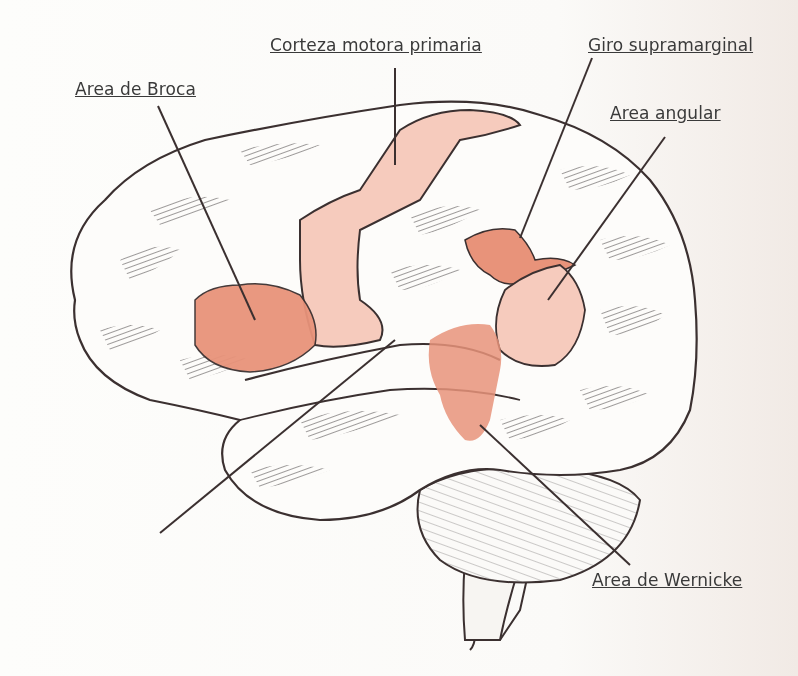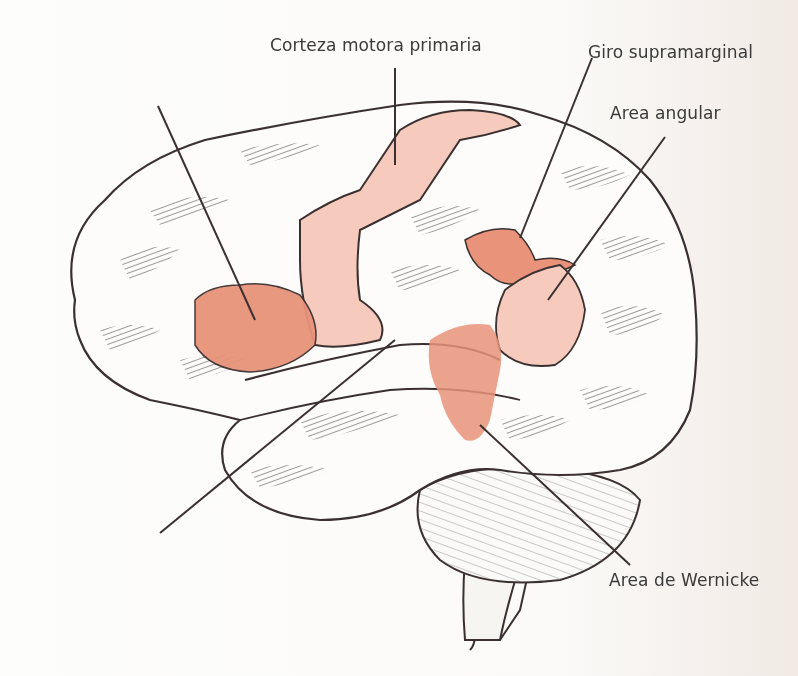--- a/index.html
+++ b/index.html
@@ -5,21 +5,21 @@
   html, body { margin: 0; padding: 0; }
   body {
     width: 798px; height: 676px; overflow: hidden;
     background: linear-gradient(90deg, #fdfdfb 0%, #fbfaf8 70%, #f1eae5 100%);
     position: relative;
     font-family: "DejaVu Sans", sans-serif;
   }
   .figure { position: absolute; left: 0; top: 0; width: 798px; height: 676px; }
   .label {
     position: absolute; font-size: 17px; color: #3a3a3a;
-    white-space: nowrap; letter-spacing: 0.1px;
+    white-space: nowrap; letter-spacing: 0.1px; text-decoration: underline;
   }
   svg { position: absolute; left: 0; top: 0; }
 </style>
 </head>
 <body>
 
 <div class="figure">
   <svg width="798" height="676" viewBox="0 0 798 676">
     <defs>
       <pattern id="hatch" width="5" height="5" patternUnits="userSpaceOnUse" patternTransform="rotate(70)">
@@ -74,17 +74,18 @@
     <g stroke="#3b3030" stroke-width="2" fill="none">
       <line x1="158" y1="106" x2="255" y2="320"></line>
       <line x1="395" y1="68" x2="395" y2="165"></line>
       <line x1="592" y1="58" x2="520" y2="238"></line>
       <line x1="665" y1="137" x2="548" y2="300"></line>
       <line x1="160" y1="533" x2="395" y2="340"></line>
       <line x1="630" y1="565" x2="480" y2="425"></line>
     </g>
   </svg>
 
+  <div class="label" style="left:75px; top:79px;">Area de Broca</div>
   <div class="label" style="left:270px; top:35px;">Corteza motora primaria</div>
-  <div class="label" style="left:588px; top:42px;">Giro supramarginal</div>
+  <div class="label" style="left:588px; top:35px;">Giro supramarginal</div>
   <div class="label" style="left:610px; top:103px;">Area angular</div>
-  <div class="label" style="left:609px; top:570px;text-align:right;">Area de Wernicke</div>
+  <div class="label" style="left:592px; top:570px;text-align:right;">Area de Wernicke</div>
 </div>
 
 </body></html>

